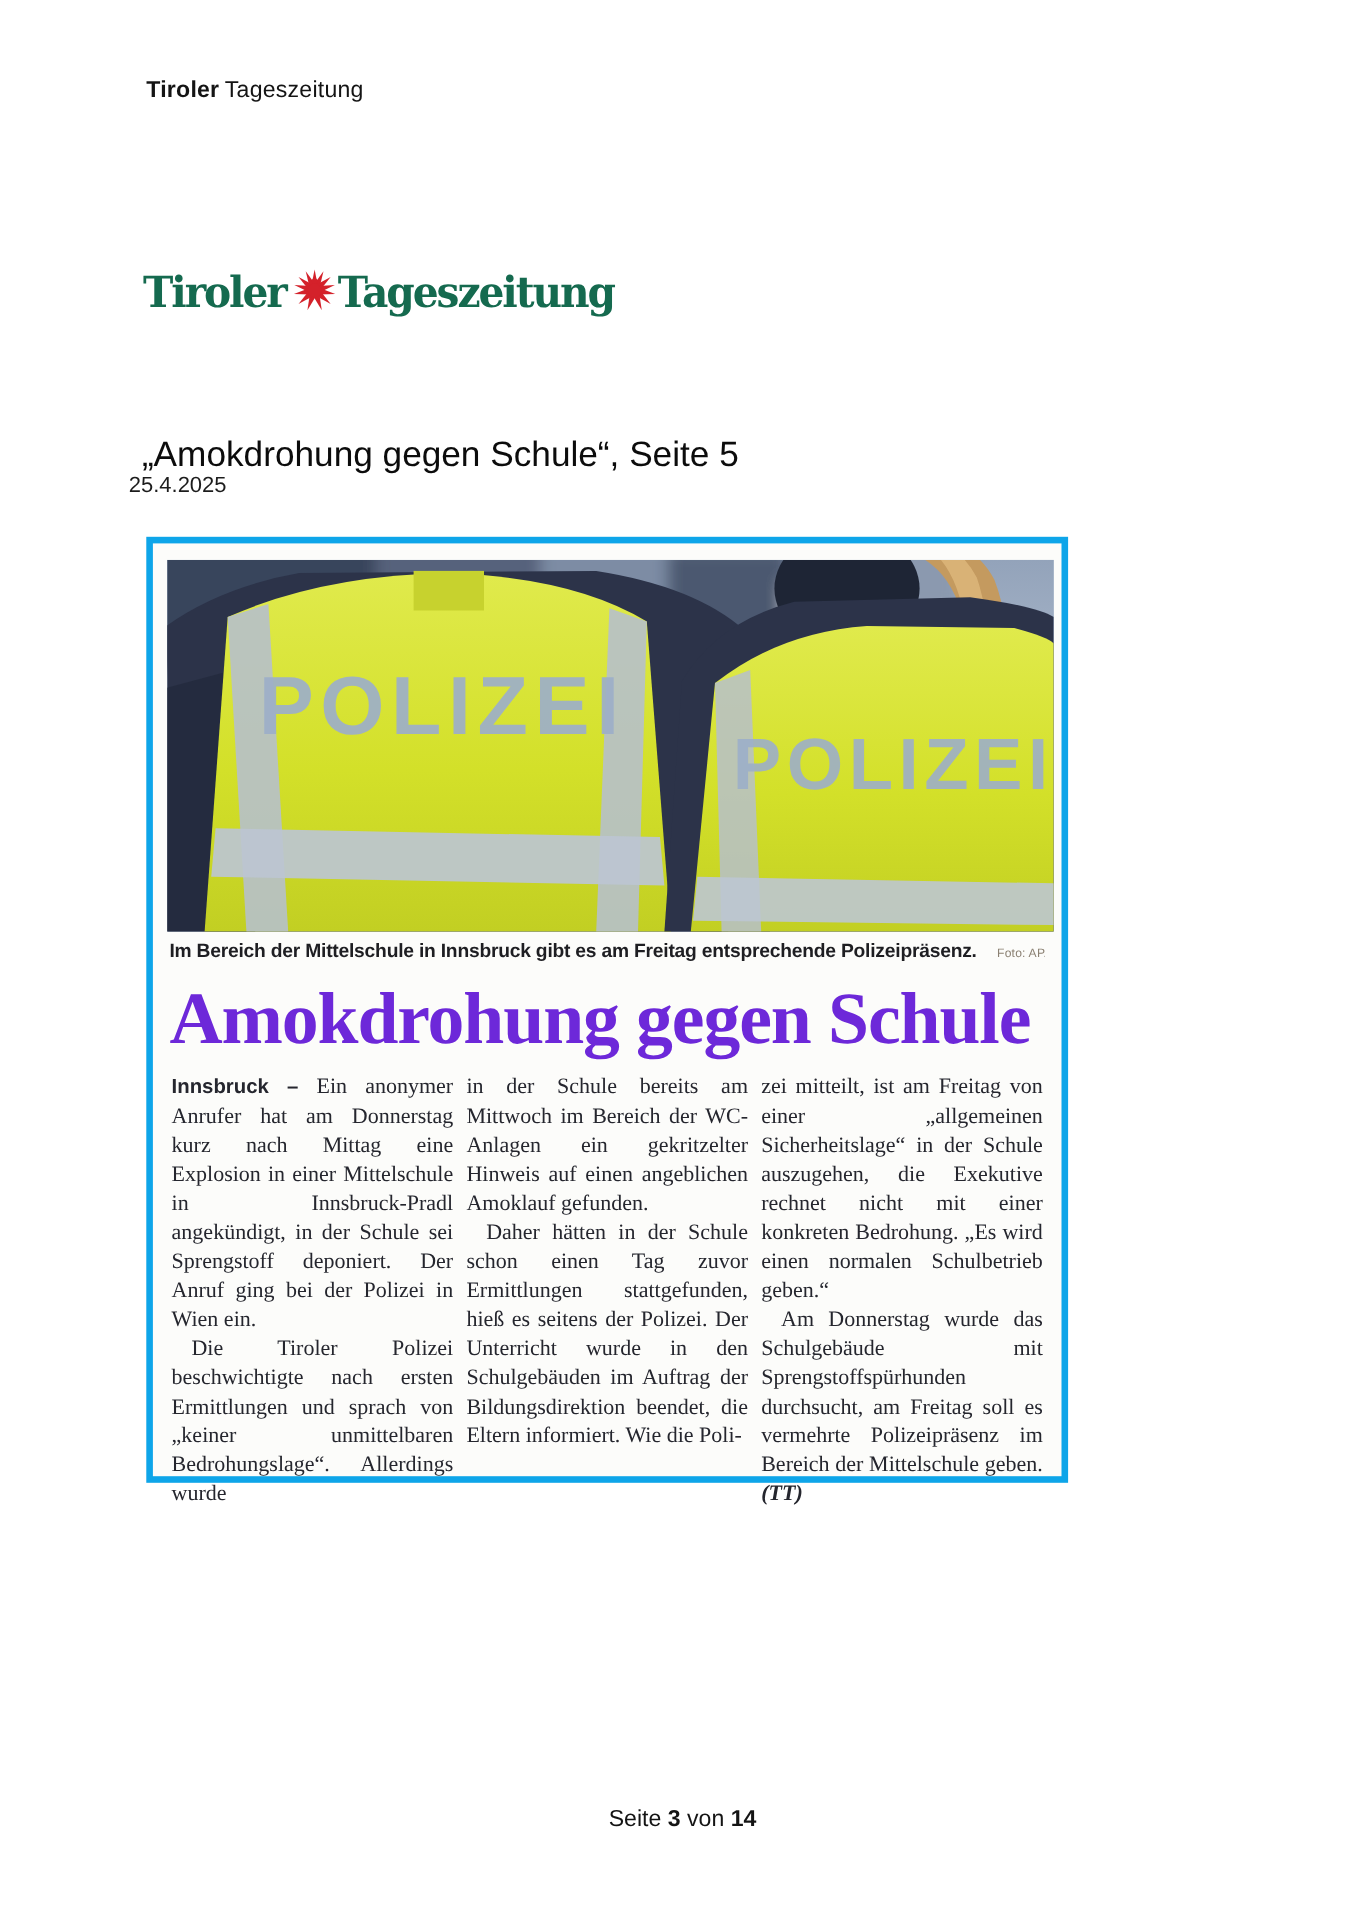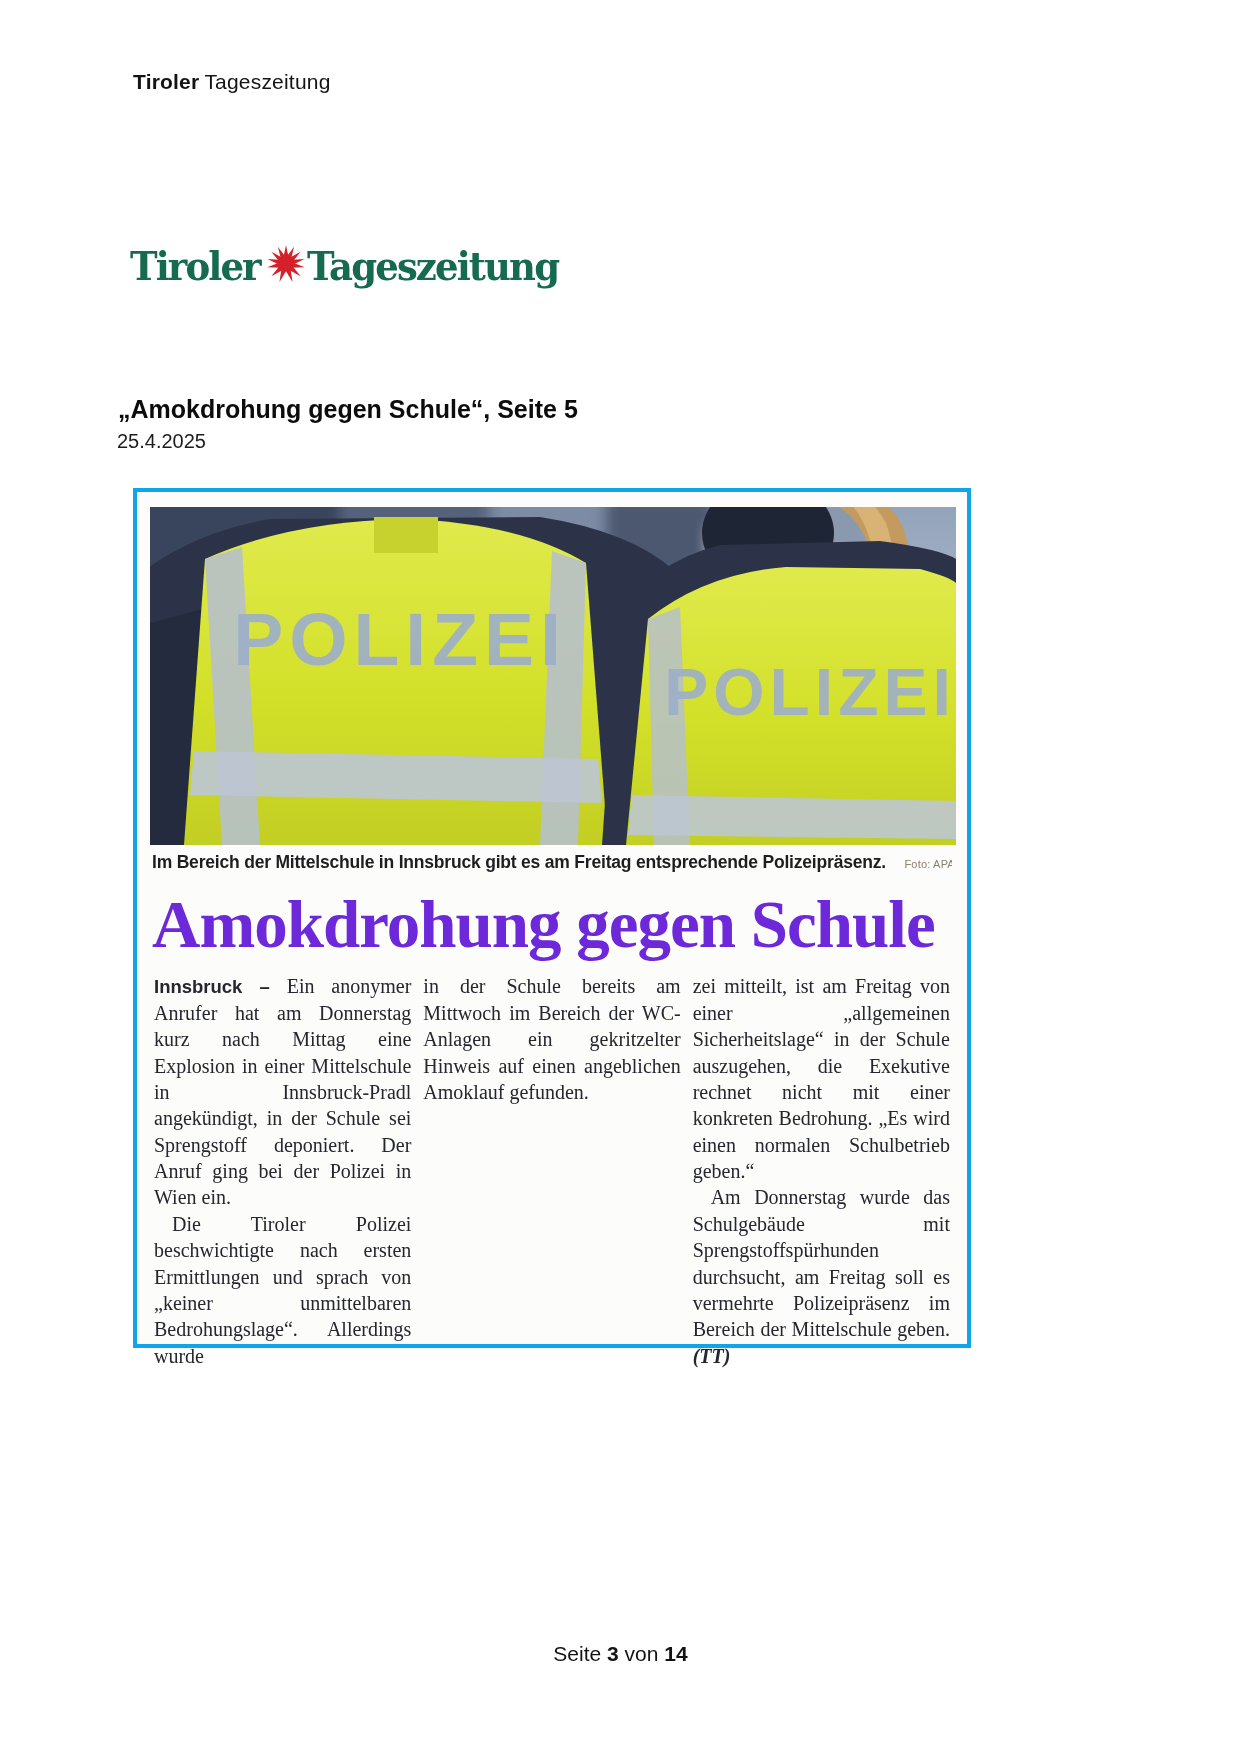--- a/index.html
+++ b/index.html
@@ -25,33 +25,33 @@
   .mh-word {
     font-family:"DejaVu Serif", serif;
     font-weight:bold; font-size:39px; line-height:46px;
     color:#156a4f; letter-spacing:-2px;
     transform:scaleX(0.95); transform-origin:left center;
   }
   .masthead svg { margin:0 0px 4px -2px; }
 
   
   .article-title {
-    position:absolute; left:118px; top:395px;
-    font-size:25px; font-weight:bold; color:#0c0c0c;
+    position:absolute; left:129px; top:395px;
+    font-size:32px; font-weight:normal; color:#0c0c0c;
   }
   .article-date {
     position:absolute; left:117px; top:430px;
     font-size:20px; color:#1c1c1c;
   }
 
   
   .clipping {
     position:absolute; left:133px; top:488px;
     width:838px; height:860px; box-sizing:border-box;
-    border:4px solid #0ea5e9; background:#fcfcfa;
+    border:6px solid #0ea5e9; background:#fcfcfa;
     padding:15px 13px 0 13px;
   }
   .photo {
     position:relative; width:806px; height:338px;
     overflow:hidden; background:#a9b8cc;
   }
   .photo svg { display:block; }
 
   .caption {
     margin:7px 2px 0 2px; white-space:nowrap; overflow:hidden;
@@ -192,20 +192,21 @@
 
     <h1 class="headline">Amokdrohung gegen Schule</h1>
 
     <div class="columns">
       <div class="col">
         <p><span class="lead">Innsbruck –</span><span> Ein anonymer Anrufer hat am Donnerstag kurz nach Mittag eine Explosion in einer Mittelschule in Innsbruck-Pradl angekündigt, in der Schule sei Sprengstoff deponiert. Der Anruf ging bei der Polizei in Wien ein.</span></p>
         <p class="indent">Die Tiroler Polizei beschwichtigte nach ersten Ermittlungen und sprach von „keiner unmittelbaren Bedrohungslage“. Allerdings wurde</p>
       </div>
       <div class="col">
         <p>in der Schule bereits am Mittwoch im Bereich der WC-Anlagen ein gekritzelter Hinweis auf einen angeblichen Amoklauf gefunden.</p>
+        <p class="indent">Daher hätten in der Schule schon einen Tag zuvor Ermittlungen stattgefunden, hieß es seitens der Polizei. Der Unterricht wurde in den Schulgebäuden im Auftrag der Bildungsdirektion beendet, die Eltern informiert. Wie die Poli-</p>
       </div>
       <div class="col">
         <p>zei mitteilt, ist am Freitag von einer „allgemeinen Sicherheitslage“ in der Schule auszugehen, die Exekutive rechnet nicht mit einer konkreten Bedrohung. „Es wird einen normalen Schulbetrieb geben.“</p>
         <p class="indent"><span>Am Donnerstag wurde das Schulgebäude mit Sprengstoffspürhunden durchsucht, am Freitag soll es vermehrte Polizeipräsenz im Bereich der Mittelschule geben. </span><span class="tt-sig">(TT)</span></p>
       </div>
     </div>
 
   </div>
 
   <div class="footer">

